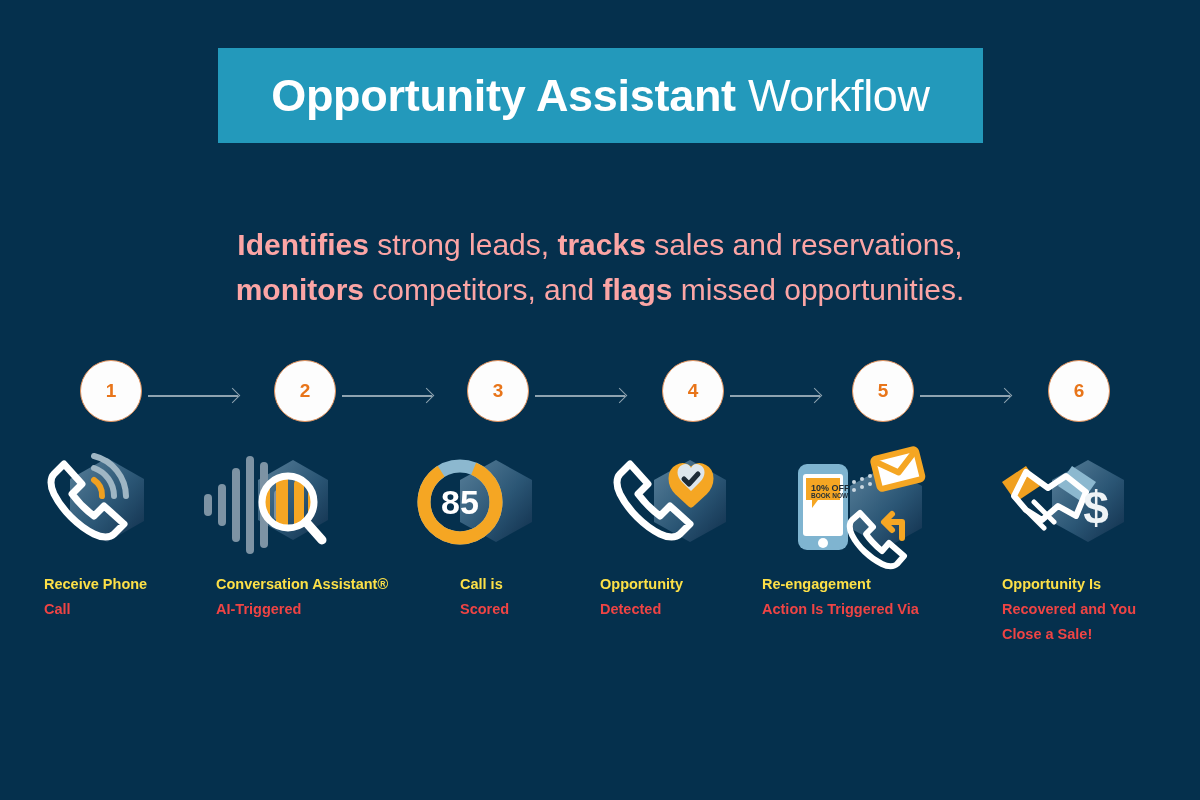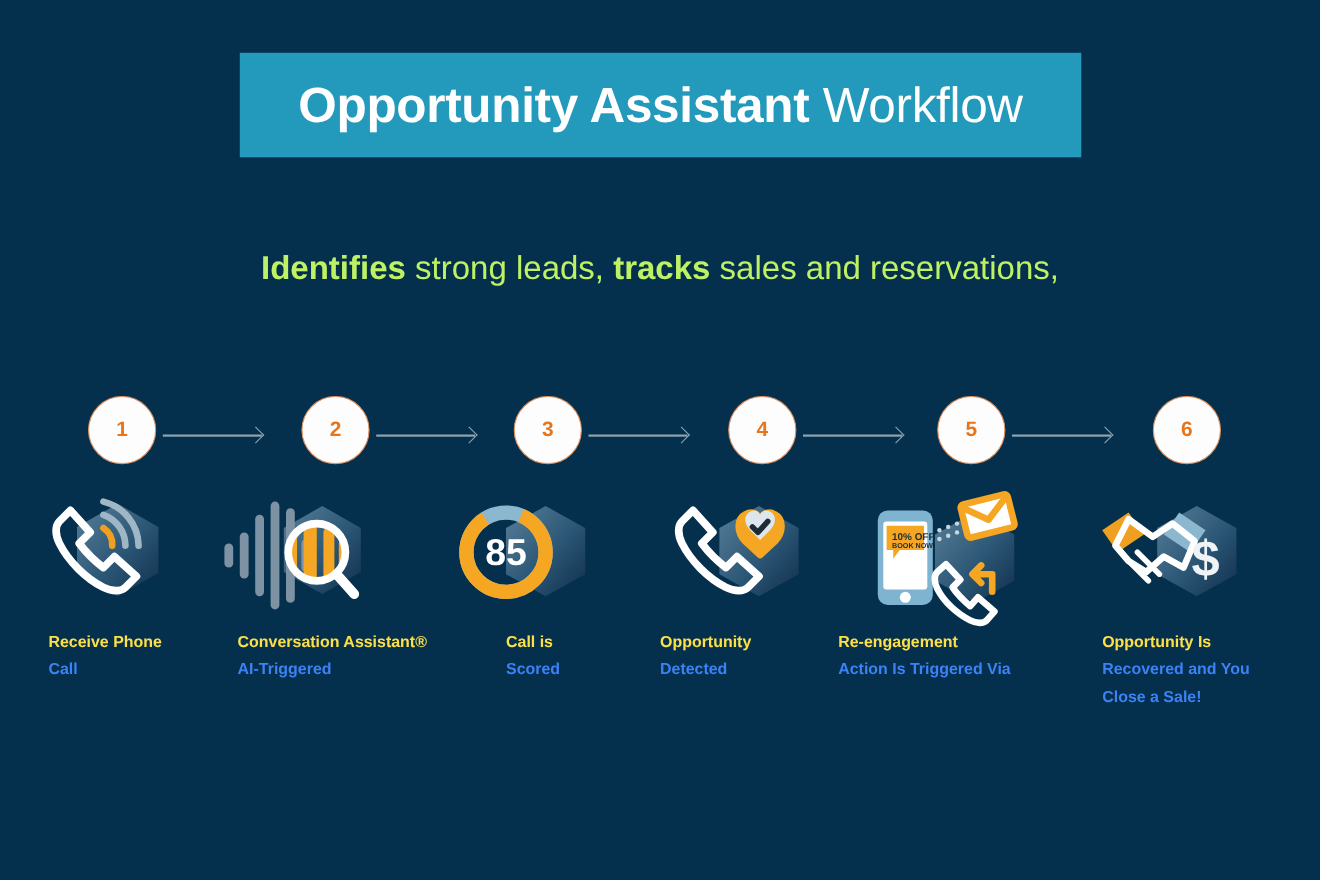--- a/index.html
+++ b/index.html
@@ -27,21 +27,21 @@
   }
   .banner-text .b { font-weight:bold; }
   .banner-text .n { font-weight:400; }
 
   
   .subtitle {
     position:absolute;
     left:0; top:222px;
     width:1200px;
     text-align:center;
-    color:#bef264;
+    color:#fca5a5;
     font-size:30px;
     line-height:45px;
   }
   .subtitle b { font-weight:bold; }
 
   
   .steps {
     position:absolute;
     left:0; top:360px;
     width:1200px; height:64px;
@@ -88,34 +88,37 @@
   .icon-slot svg { display:block; }
 
   
   .caption {
     position:absolute;
     top:572px;
     font-size:14.5px;
     line-height:25px;
   }
   .caption .title-line { color:#fde047; font-weight:bold; }
-  .caption .accent-line { color:#3b82f6; font-weight:bold; }
+  .caption .accent-line { color:#ef4444; font-weight:bold; }
 </style>
 </head>
 <body>
 
 <div class="banner">
   <div class="banner-text">
     <span class="b">Opportunity Assistant</span><span class="n"> Workflow</span>
   </div>
 </div>
 
 <div class="subtitle">
   <div>
     <b>Identifies</b><span> strong leads, </span><b>tracks</b><span> sales and reservations,</span>
+  </div>
+  <div>
+    <b>monitors</b><span> competitors, and </span><b>flags</b><span> missed opportunities.</span>
   </div>
 </div>
 
 <div class="steps">
   <div class="step-circle" style="left:80px">1</div>
   <div class="step-circle" style="left:274px">2</div>
   <div class="step-circle" style="left:467px">3</div>
   <div class="step-circle" style="left:662px">4</div>
   <div class="step-circle" style="left:852px">5</div>
   <div class="step-circle" style="left:1048px">6</div>

